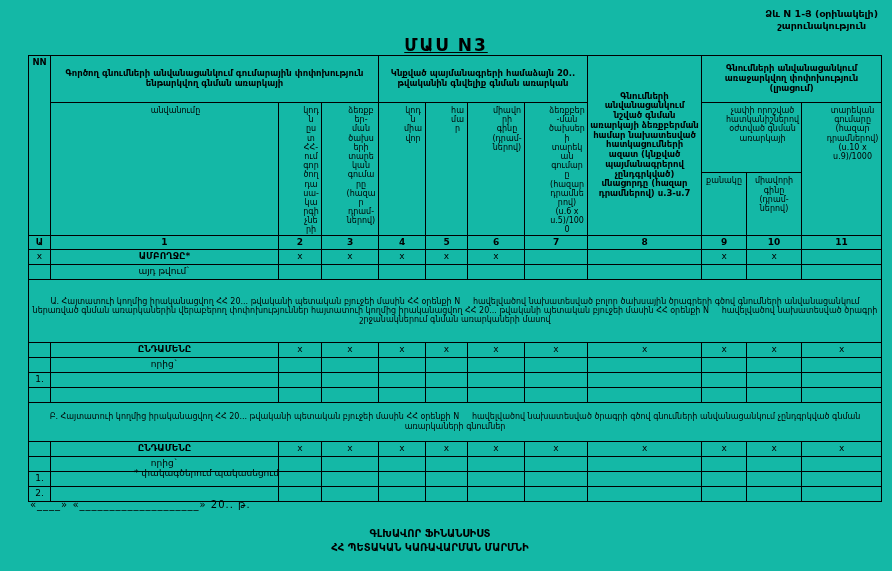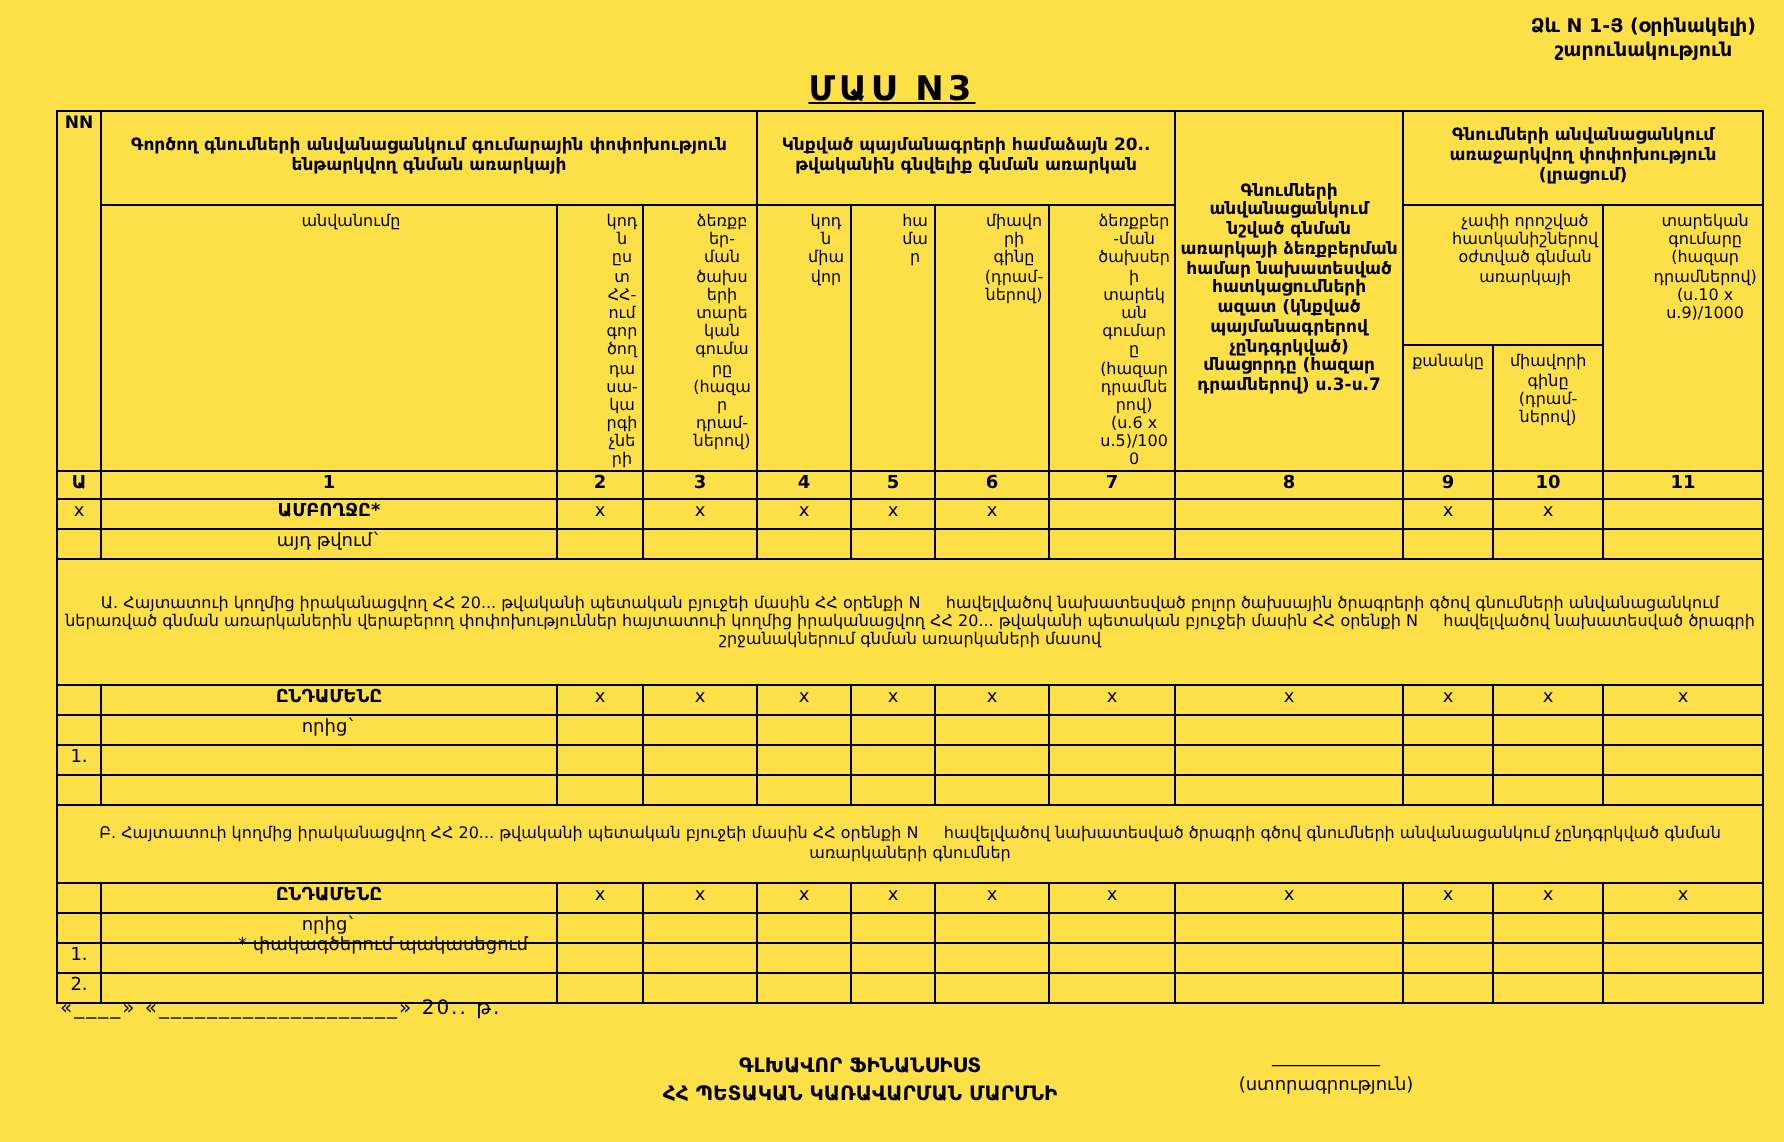--- a/index.html
+++ b/index.html
@@ -1,36 +1,36 @@
 <!DOCTYPE html>
 <html><head>
 <meta charset="utf-8">
 <style>
   html,body{margin:0;padding:0;background:#fff;}
-  .page{position:relative;width:892px;height:571px;background:#fde047;color:#000;
+  .page{position:relative;width:892px;height:571px;background:#14b8a6;color:#000;
         font-family:"DejaVu Sans",sans-serif;overflow:hidden;}
   .form-ref{position:absolute;top:8px;right:14px;text-align:center;font-size:9.5px;font-weight:bold;line-height:1.3;}
   .title{position:absolute;top:35px;left:0;width:100%;text-align:center;font-size:17px;font-weight:bold;
          text-decoration:underline;letter-spacing:2px;}
   table.grid{position:absolute;top:55px;left:28px;width:853px;border-collapse:collapse;table-layout:fixed;}
   table.grid td{border:1px solid #000;padding:0 2px;text-align:center;vertical-align:middle;
                 font-size:8px;line-height:1.15;overflow:hidden;word-wrap:break-word;}
   tr.h1 td{font-weight:bold;font-size:8.5px;height:46px;}
   tr.h1 td.corner{vertical-align:top;padding-top:2px;}
   td.big8{vertical-align:middle;font-weight:bold;}
   tr.h2 td{vertical-align:top;padding-top:3px;height:66px;font-weight:normal;padding-left:24px;}
   tr.h3 td{vertical-align:top;padding-top:3px;height:58px;margin-top:48px;}
   tr.numrow td{font-weight:bold;font-size:9px;height:13px;}
   tr.datarow td{font-size:9px;height:14px;}
   td.lbl-bold{font-weight:bold;}
   td.indent{text-align:left;padding-left:178px;}
   td.sectiontext{text-align:left;font-size:9px;vertical-align:top;padding:3px 5px;line-height:1.4;}
   td.secA{height:62px;}
   td.secB{height:38px;}
-  .footnote{position:absolute;top:468px;left:119px;font-size:9px;}
+  .footnote{position:absolute;top:468px;left:134px;font-size:9px;}
   .dateline{position:absolute;top:499px;left:30px;font-size:10px;letter-spacing:1px;}
   .org{position:absolute;top:527px;left:300px;width:260px;text-align:center;font-weight:bold;
        font-size:10px;line-height:1.35;}
   .sign{position:absolute;top:523px;left:596px;width:134px;text-align:center;font-size:9px;line-height:1.5;}
 </style>
 </head>
 <body>
 
 <div class="page">
 
@@ -260,18 +260,14 @@
 
   <div class="footnote">* փակագծերում պակասեցում</div>
 
   <div class="dateline">«____» «____________________» 20.. թ.</div>
 
   <div class="org">
     <div>ԳԼԽԱՎՈՐ ՖԻՆԱՆՍԻՍՏ</div>
     <div>ՀՀ ՊԵՏԱԿԱՆ ԿԱՌԱՎԱՐՄԱՆ ՄԱՐՄՆԻ</div>
   </div>
 
-  <div class="sign">
-    <div>____________</div>
-    <div>(ստորագրություն)</div>
-  </div>
 
 </div>
 
 </body></html>

